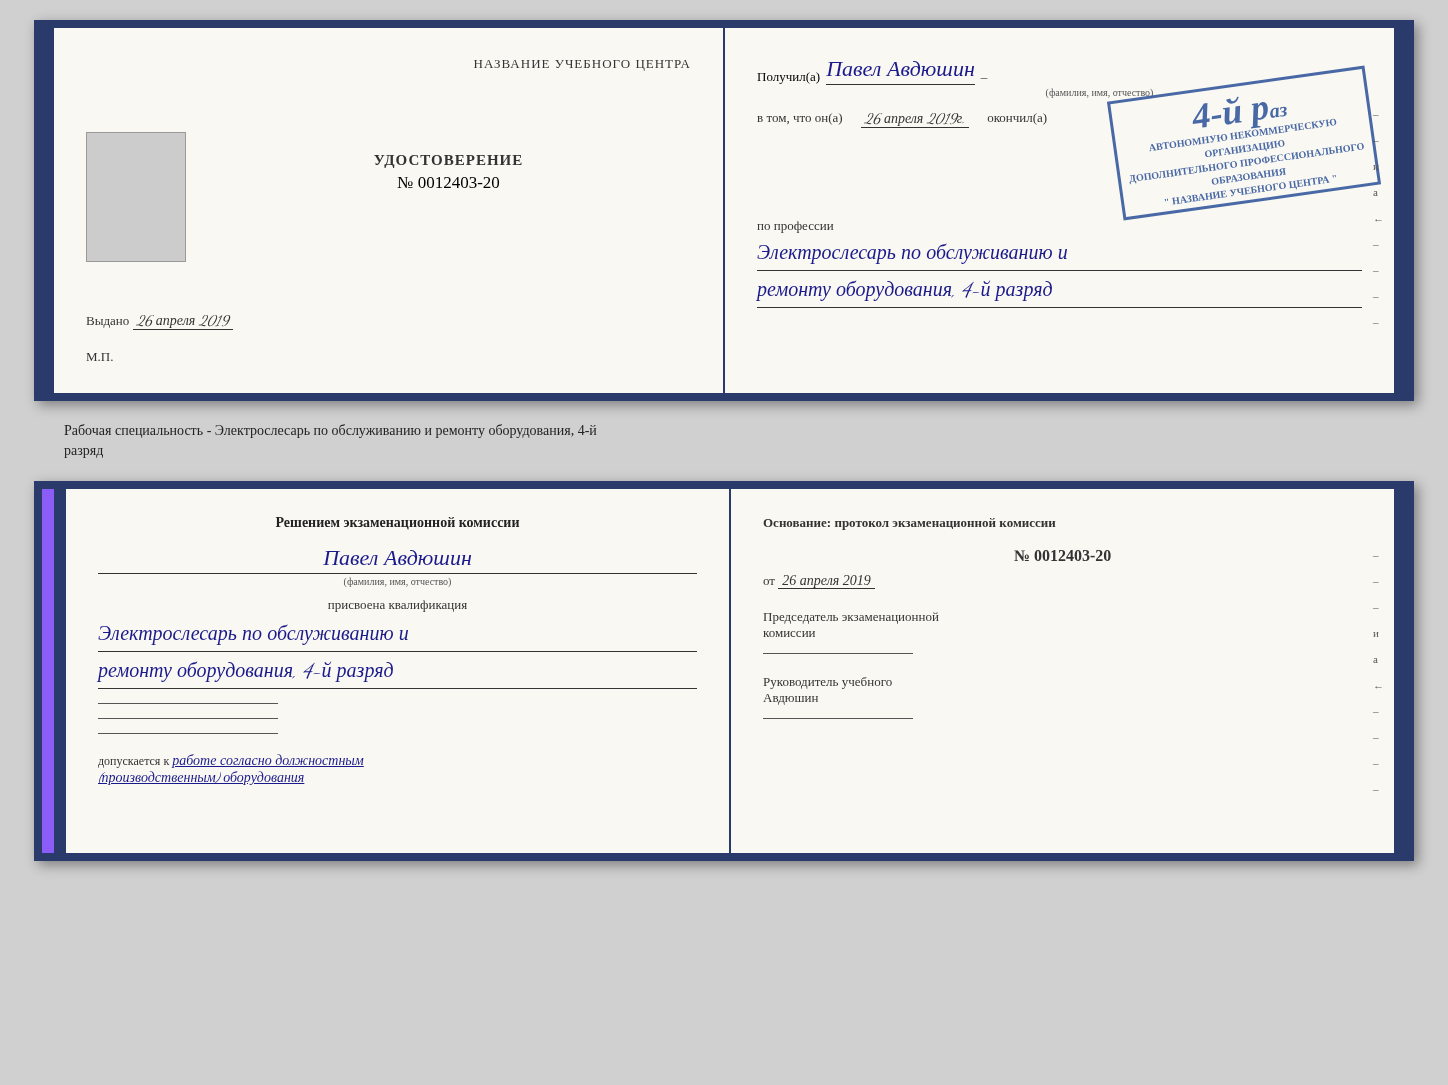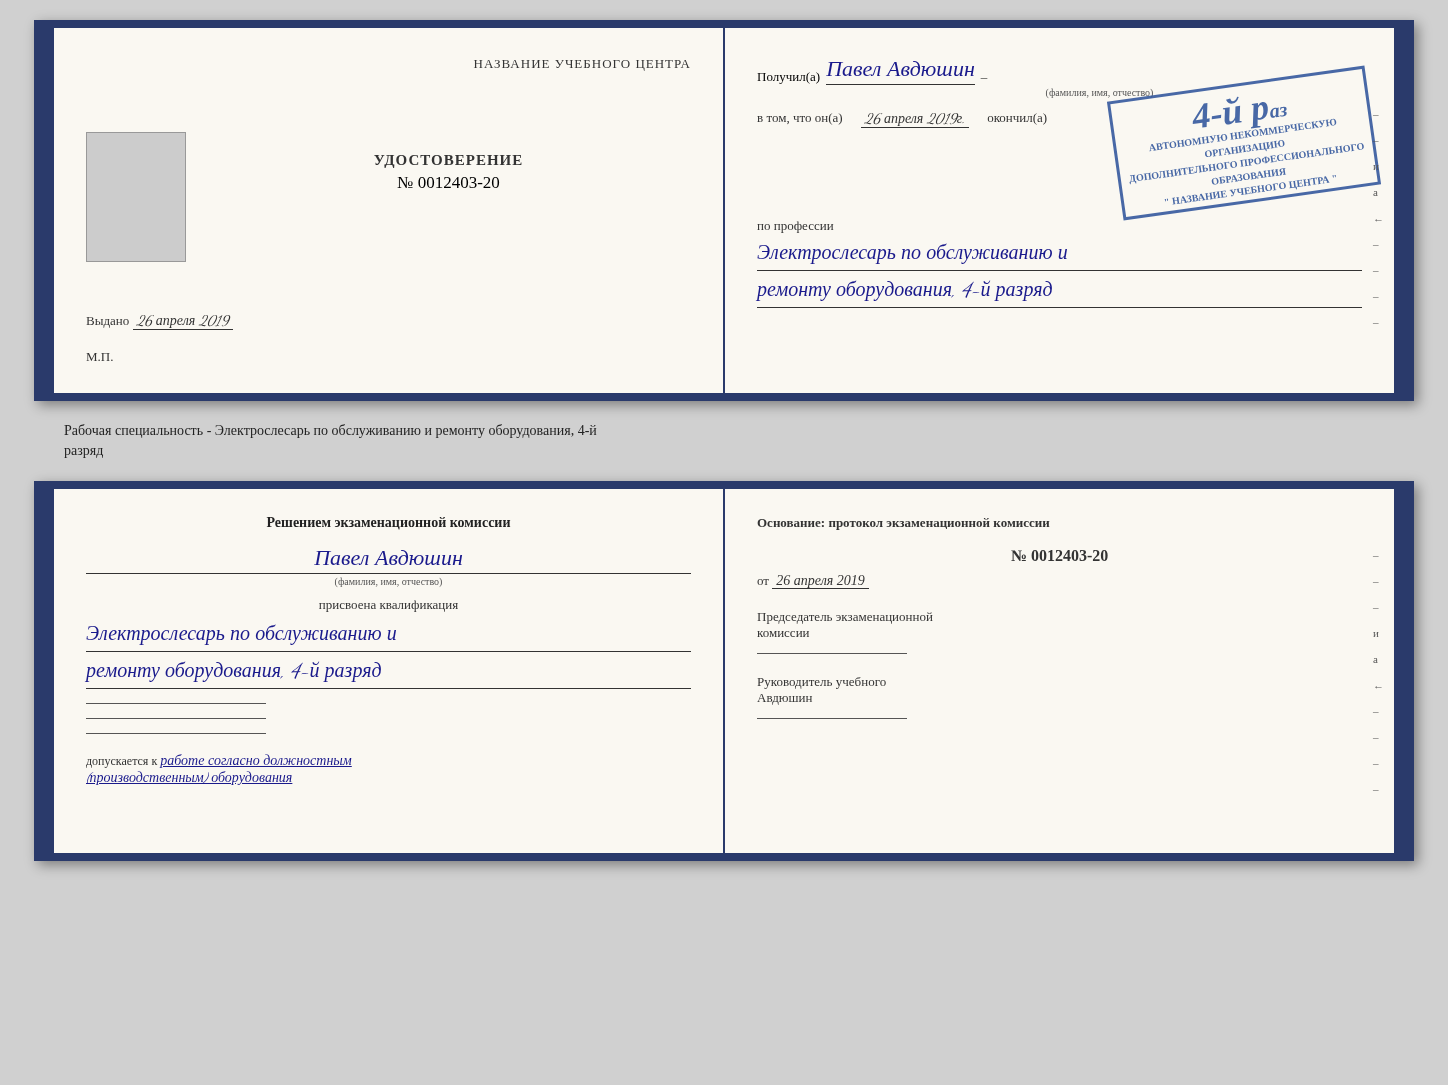--- a/index.html
+++ b/index.html
@@ -193,20 +193,21 @@
 
     
     .book2 {
       display: flex;
       width: 1380px;
       background: #8b5cf6;
       border: 8px solid #2a3a6b;
       position: relative;
       box-shadow: 4px 4px 12px rgba(0,0,0,0.4);
       min-height: 380px;
+      padding-left: 12px;
     }
 
     .book2-spine {
       width: 12px;
       background: #2a3a6b;
       flex-shrink: 0;
     }
 
     .book2-page {
       flex: 1;

